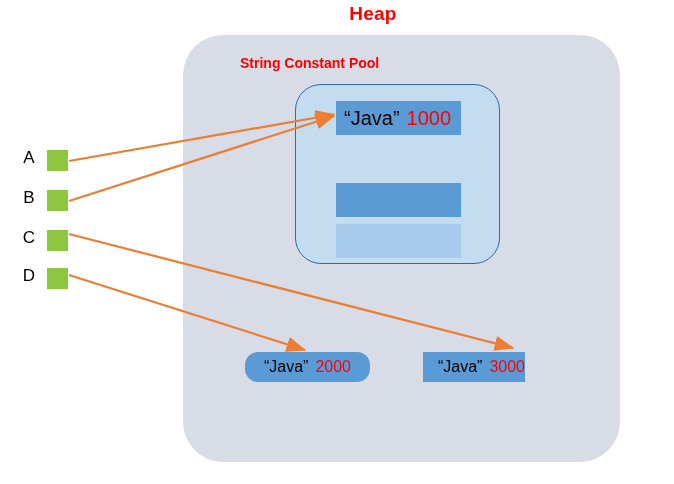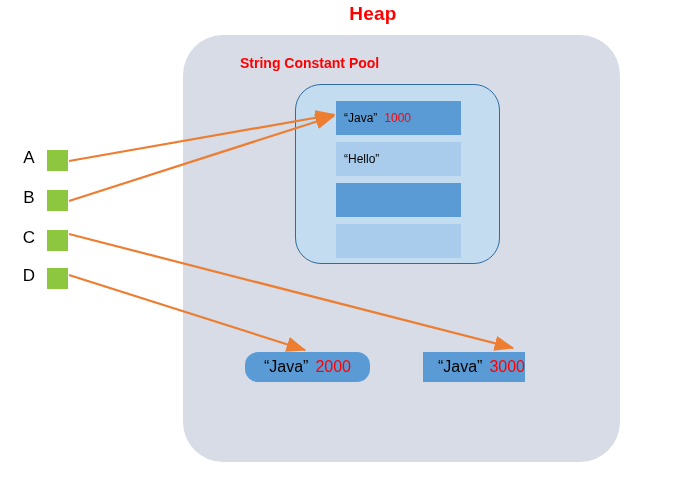--- a/index.html
+++ b/index.html
@@ -67,21 +67,21 @@
     width: 125px;
     height: 34px;
     box-sizing: border-box;
   }
   .pool-row .row-text {
     position: absolute;
     left: 8px;
     top: 50%;
     transform: translateY(-50%);
     white-space: nowrap;
-    font-size: 12px;
+    font-size: 20px;
     color: #000000;
   }
   .pool-row .row-addr {
     color: #fe0000;
     margin-left: 7px;
   }
   .row-dark  { background: #5b9bd5; }
   .row-light { background: #a9cced; }
 
   
@@ -136,23 +136,20 @@
   <div class="heap-box"></div>
   <div class="heap-title">Heap</div>
 
   <div class="pool-title">String Constant Pool</div>
   <div class="pool-box">
 
     <div class="pool-row row-dark" style="top:16px;">
       <span class="row-text"><span>“Java”</span><span class="row-addr">1000</span></span>
     </div>
 
-    <div class="pool-row row-light" style="top:57px;">
-      <span class="row-text"><span>“Hello”</span><span class="row-addr"></span></span>
-    </div>
 
     <div class="pool-row row-dark" style="top:98px;">
       <span class="row-text"><span></span><span class="row-addr"></span></span>
     </div>
 
     <div class="pool-row row-light" style="top:139px;">
       <span class="row-text"><span></span><span class="row-addr"></span></span>
     </div>
 
   </div>

